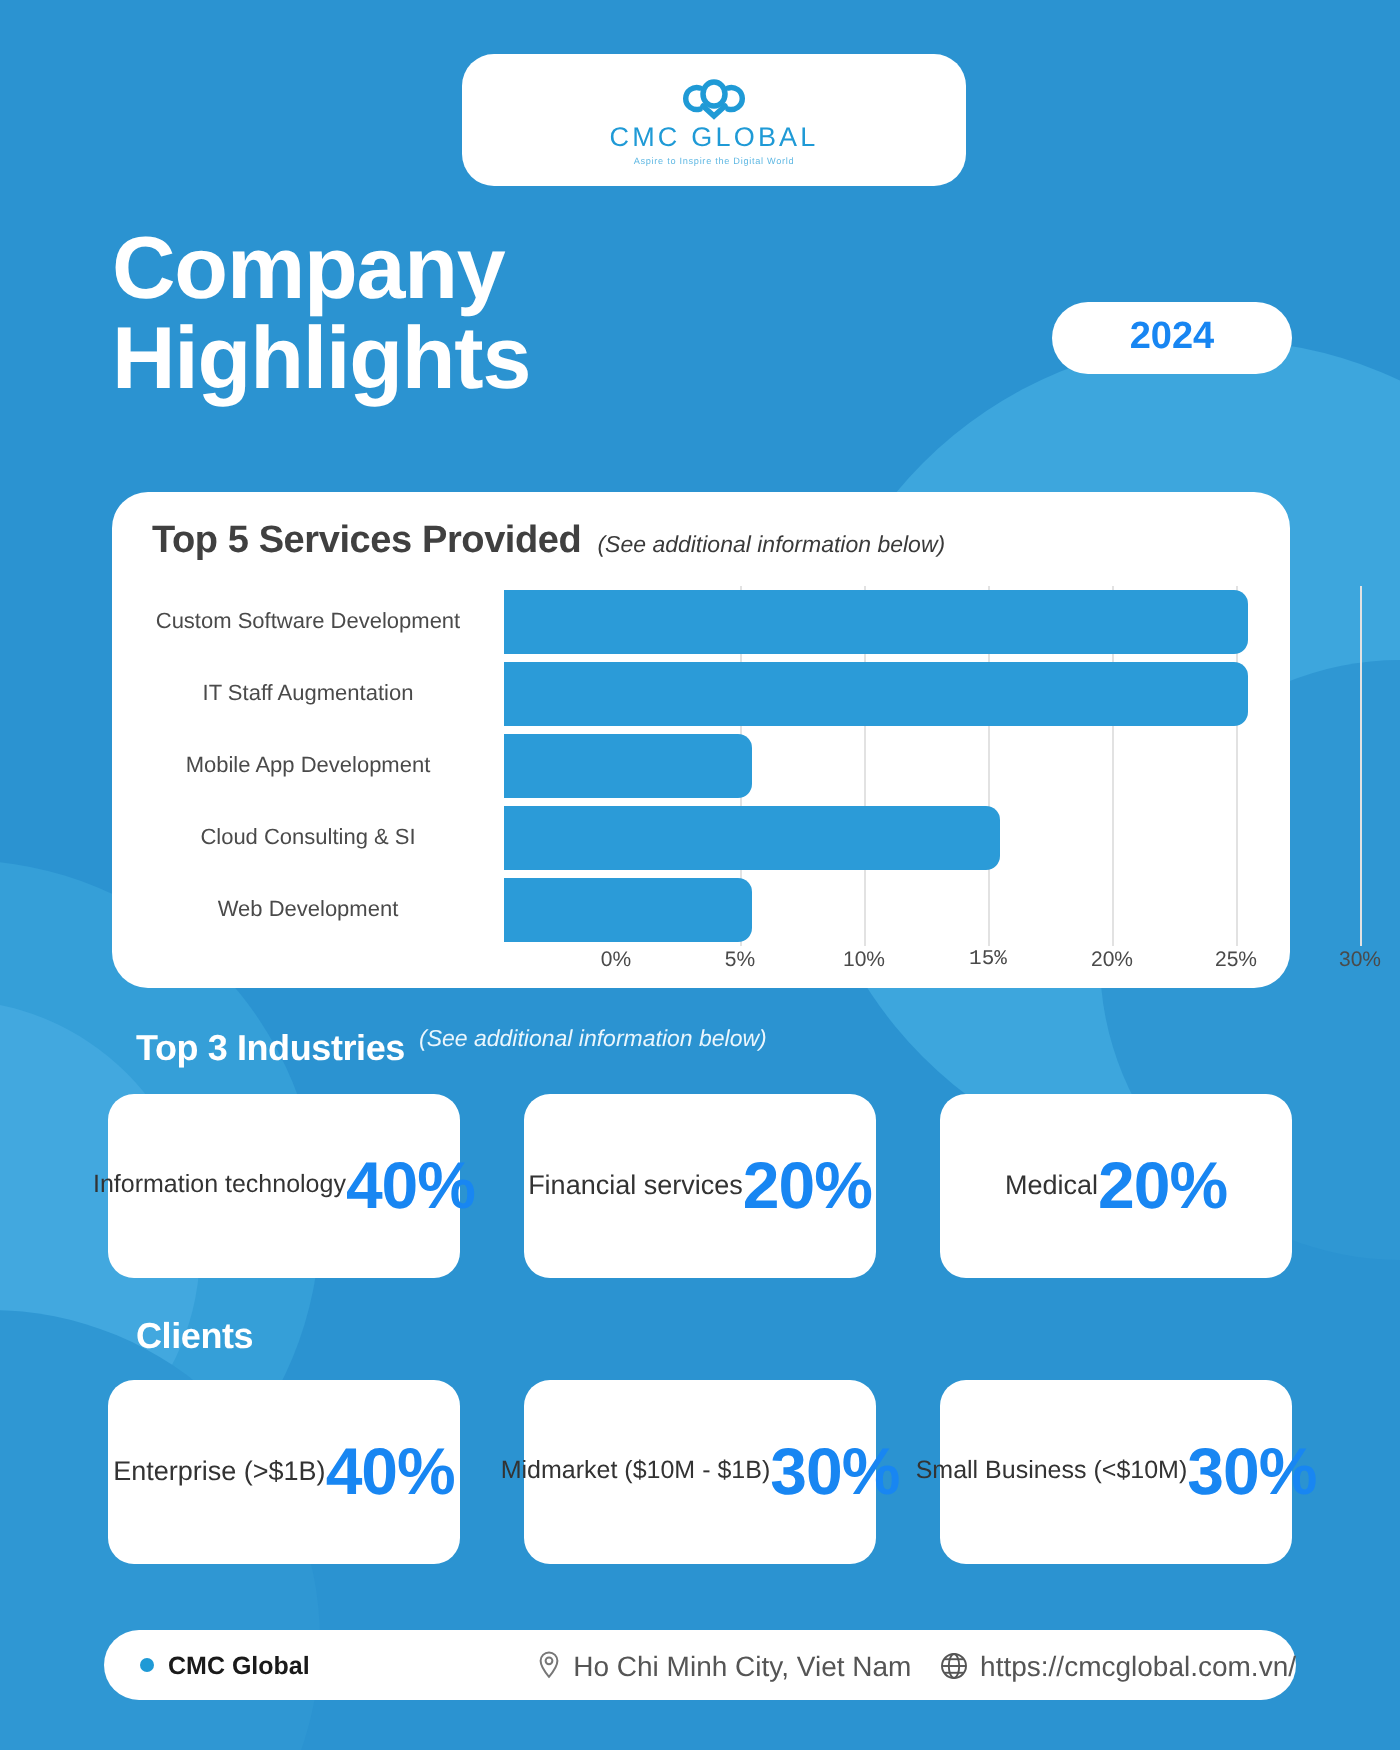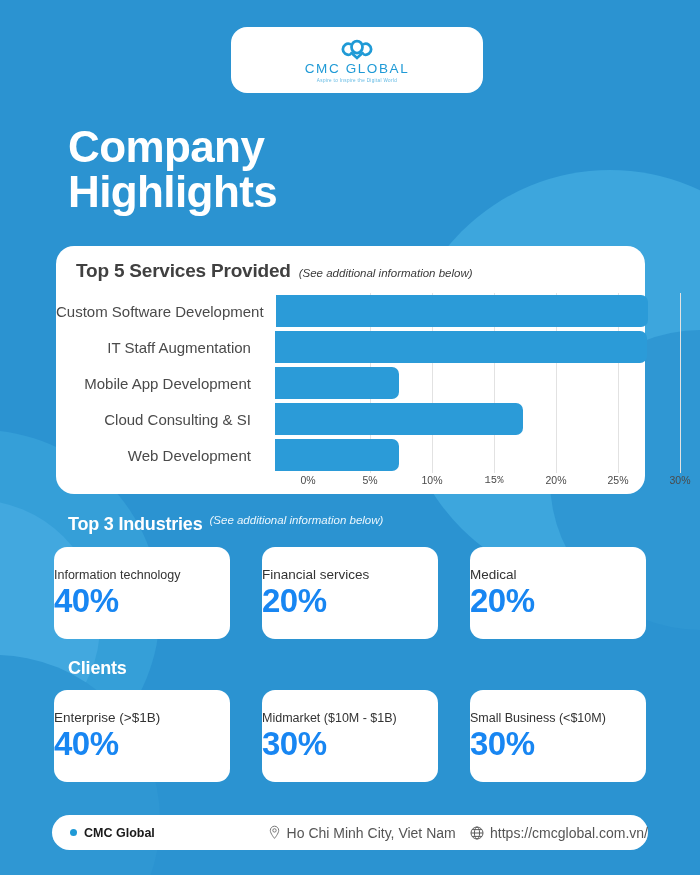--- a/index.html
+++ b/index.html
@@ -87,21 +87,21 @@
     left: 56px; top: 112px;
     z-index: 5;
   }
   .title {
     color: #ffffff;
     font-size: 44px;
     font-weight: bold;
     line-height: 1.03;
     letter-spacing: -0.6px;
     white-space: pre-line;
-    margin: 12px;
+    margin: 0;
   }
   .year-badge {
     position: absolute;
     right: 54px; top: 151px;
     width: 120px; height: 36px;
     background: #ffffff;
     border-radius: 18px;
     display: flex; align-items: center; justify-content: center;
     color: #1886f2;
     font-size: 19px;
@@ -147,23 +147,23 @@
     left: 0; top: 0;
     width: 589px;
   }
   .chart-row {
     display: flex;
     align-items: center;
     height: 36px;
   }
   .row-label {
     width: 196px;
-    text-align: right;
-    padding-right: 24px;
-    font-size: 15px;
+    text-align: center;
+    padding-right: 0;
+    font-size: 11px;
     color: #4a4a4a;
     white-space: nowrap;
   }
   .row-track {
     position: relative;
     width: 372px;
     height: 36px;
   }
   .row-bar {
     position: absolute;
@@ -231,21 +231,22 @@
     z-index: 5;
   }
   #industries-row { top: 547px; }
   #clients-row { top: 690px; }
   .stat-card {
     width: 176px;
     height: 92px;
     background: #ffffff;
     border-radius: 13px;
     display: flex;
-    flex-direction: column;
+    flex-direction: row;
+    align-items: center;
     justify-content: center;
   }
   .stat-label {
     font-size: 13.5px;
     color: #333333;
     margin-bottom: 2px;
     white-space: nowrap;
   }
   .stat-label.small { font-size: 12.5px; }
   .stat-value {
@@ -321,20 +322,21 @@
       </svg>
     </span>
     <div class="logo-word">CMC GLOBAL</div>
     <div class="logo-tag">Aspire to Inspire the Digital World</div>
   </div>
 
   <div class="header">
     <h1 class="title">Company
 Highlights</h1>
   </div>
+  <div class="year-badge">2024</div>
 
   <div class="chart-card">
     <div class="card-heading">
       <span class="h-main">Top 5 Services Provided</span>
       <span class="h-sub">(See additional information below)</span>
     </div>
 
     <div class="chart-body">
       <div class="gridlines" id="gridlines">
           <div class="gridline" style="left: 62px;"></div>

